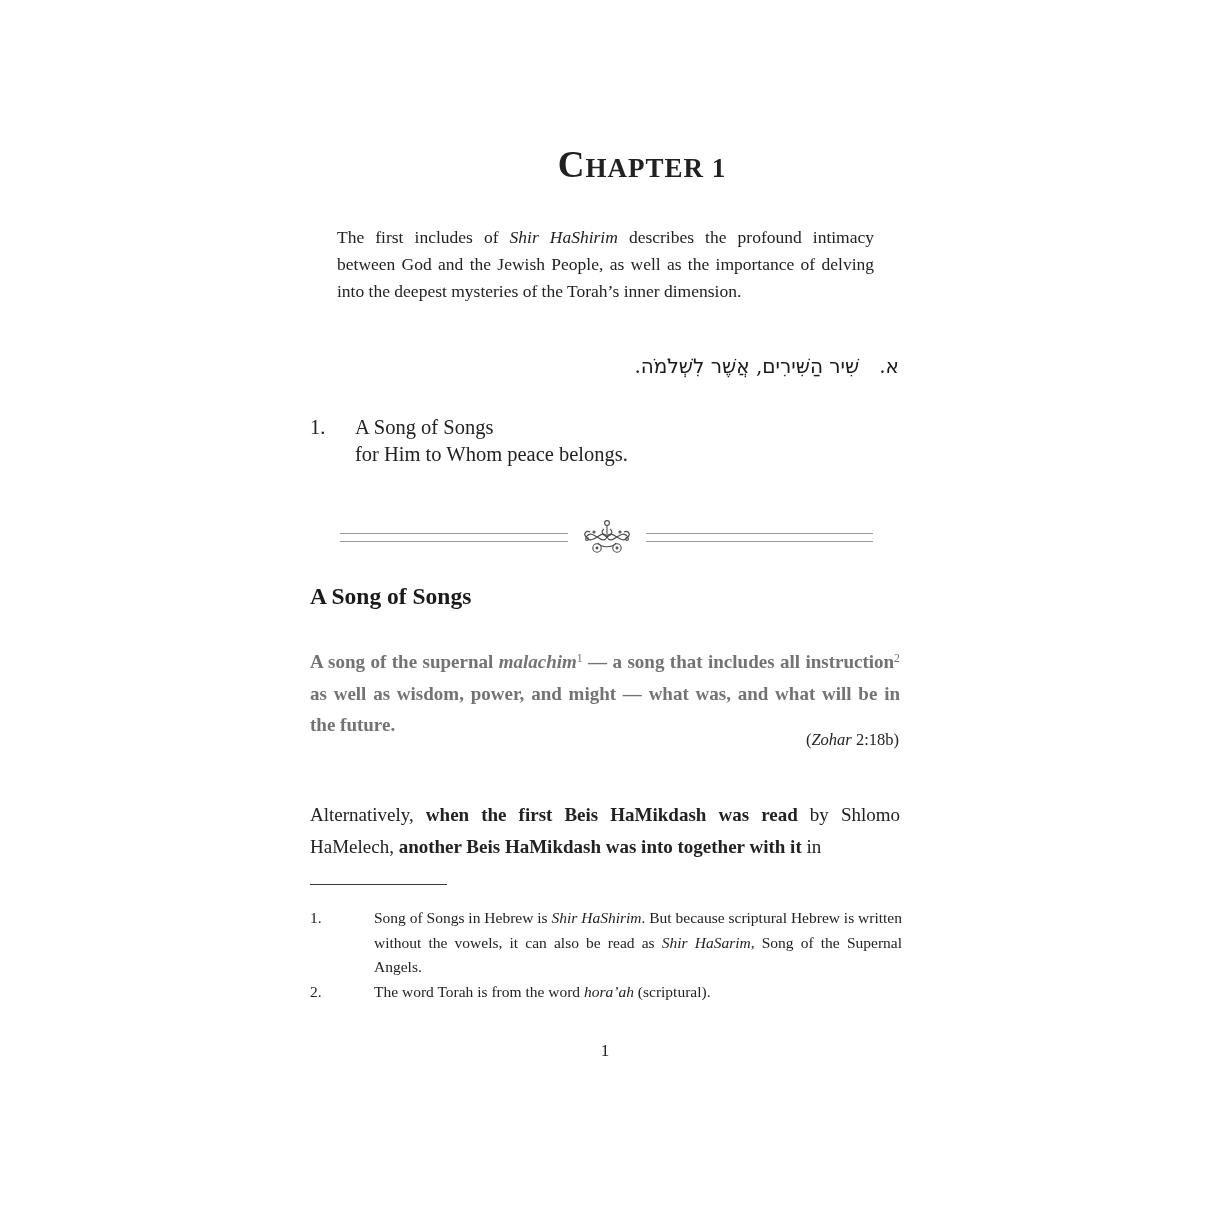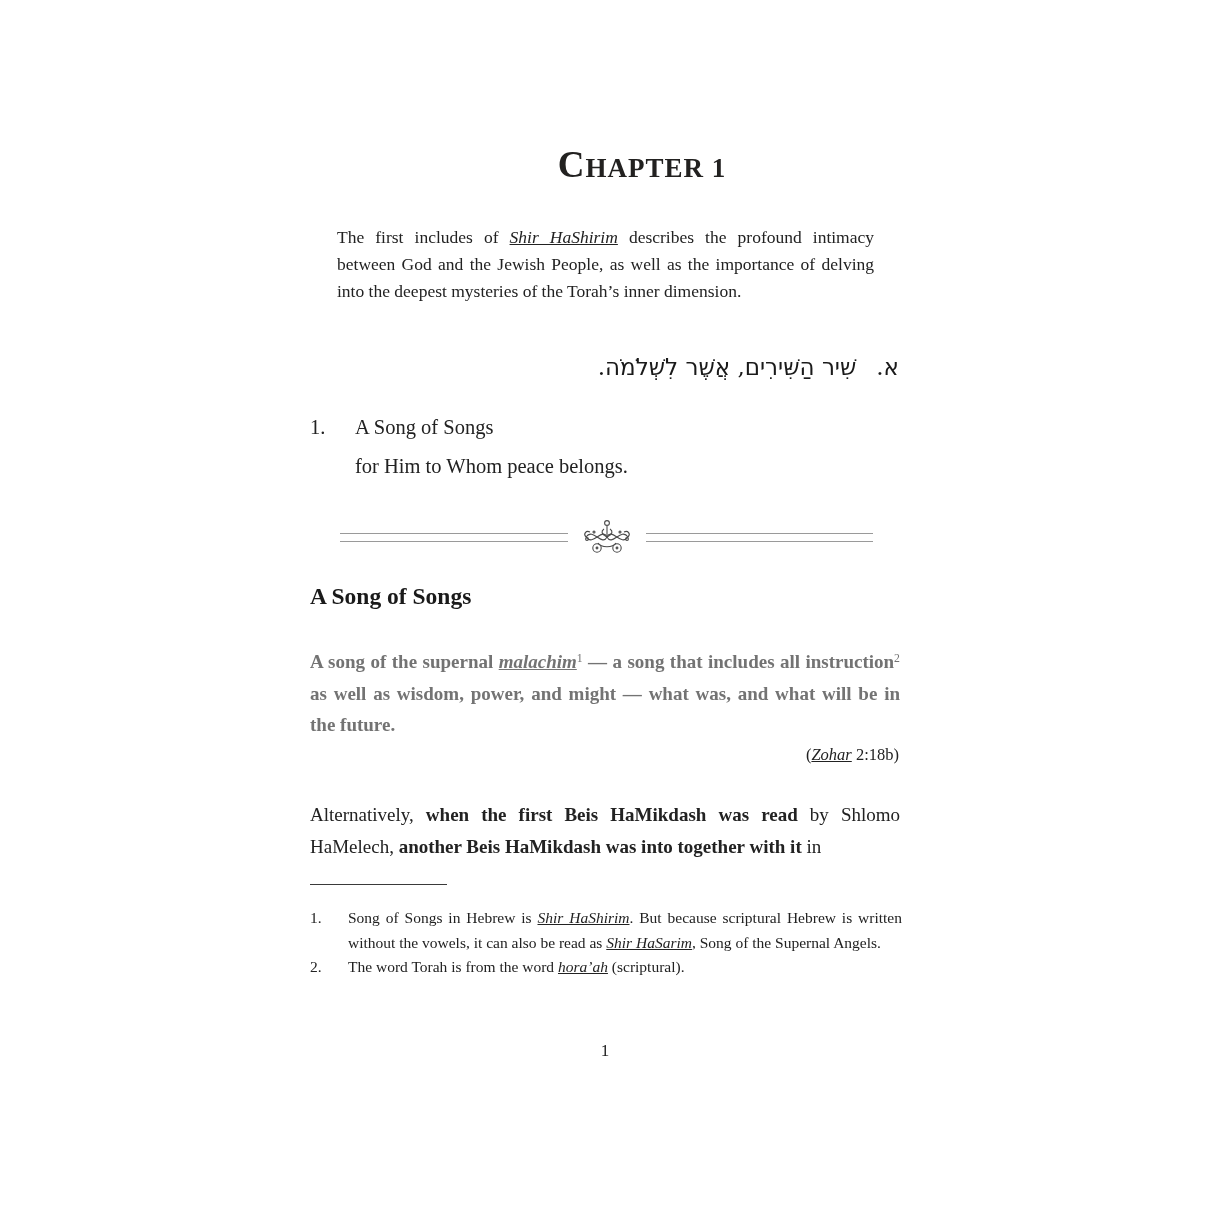--- a/index.html
+++ b/index.html
@@ -9,21 +9,21 @@
   }
   .page {
     position: relative;
     width: 1210px;
     height: 1210px;
     background: #ffffff;
     color: #1c1c1c;
     font-family: "Liberation Serif", serif;
     overflow: hidden;
   }
-  .it { font-style: italic; text-decoration: underline; }
+  .it { font-style: italic; }
   .bd { font-weight: bold; }
   sup {
     font-size: 0.62em;
     line-height: 0;
     position: relative;
     vertical-align: baseline;
     top: -0.55em;
     font-weight: normal;
   }
 
@@ -55,21 +55,21 @@
     text-align: justify;
     color: #222;
   }
 
   .hebrew-verse {
     position: absolute;
     right: 311px;
     top: 354px;
     direction: rtl;
     font-family: "DejaVu Serif", "DejaVu Sans", serif;
-    font-size: 23px;
+    font-size: 20px;
     color: #1a1a1a;
     white-space: nowrap;
   }
   .hebrew-verse .verse-letter {
     margin-left: 20px;
   }
 
   .verse-number {
     position: absolute;
     left: 310px;
@@ -80,21 +80,21 @@
   .verse-line-1 {
     position: absolute;
     left: 355px;
     top: 416px;
     font-size: 20.5px;
     color: #222;
   }
   .verse-line-2 {
     position: absolute;
     left: 355px;
-    top: 455px;
+    top: 443px;
     font-size: 20.5px;
     color: #222;
   }
 
   .divider {
     position: absolute;
     left: 340px;
     top: 518px;
     width: 533px;
     height: 38px;
@@ -134,21 +134,21 @@
     width: 590px;
     font-size: 19px;
     line-height: 31.5px;
     text-align: justify;
     color: #737373;
   }
 
   .attribution {
     position: absolute;
     right: 311px;
-    top: 745px;
+    top: 730px;
     font-size: 16.5px;
     color: #222;
   }
 
   .body-paragraph {
     position: absolute;
     left: 310px;
     top: 799px;
     width: 590px;
     font-size: 19px;
@@ -178,20 +178,21 @@
   .footnote {
     display: flex;
     align-items: flex-start;
   }
   .footnote .fn-num {
     flex: 0 0 38px;
   }
   .footnote .fn-text {
     flex: 1;
     text-align: justify;
+    margin-left: 26px;
   }
 
   .page-number {
     position: absolute;
     left: 0;
     top: 1041px;
     width: 100%;
     text-align: center;
     font-size: 17px;
     color: #222;

